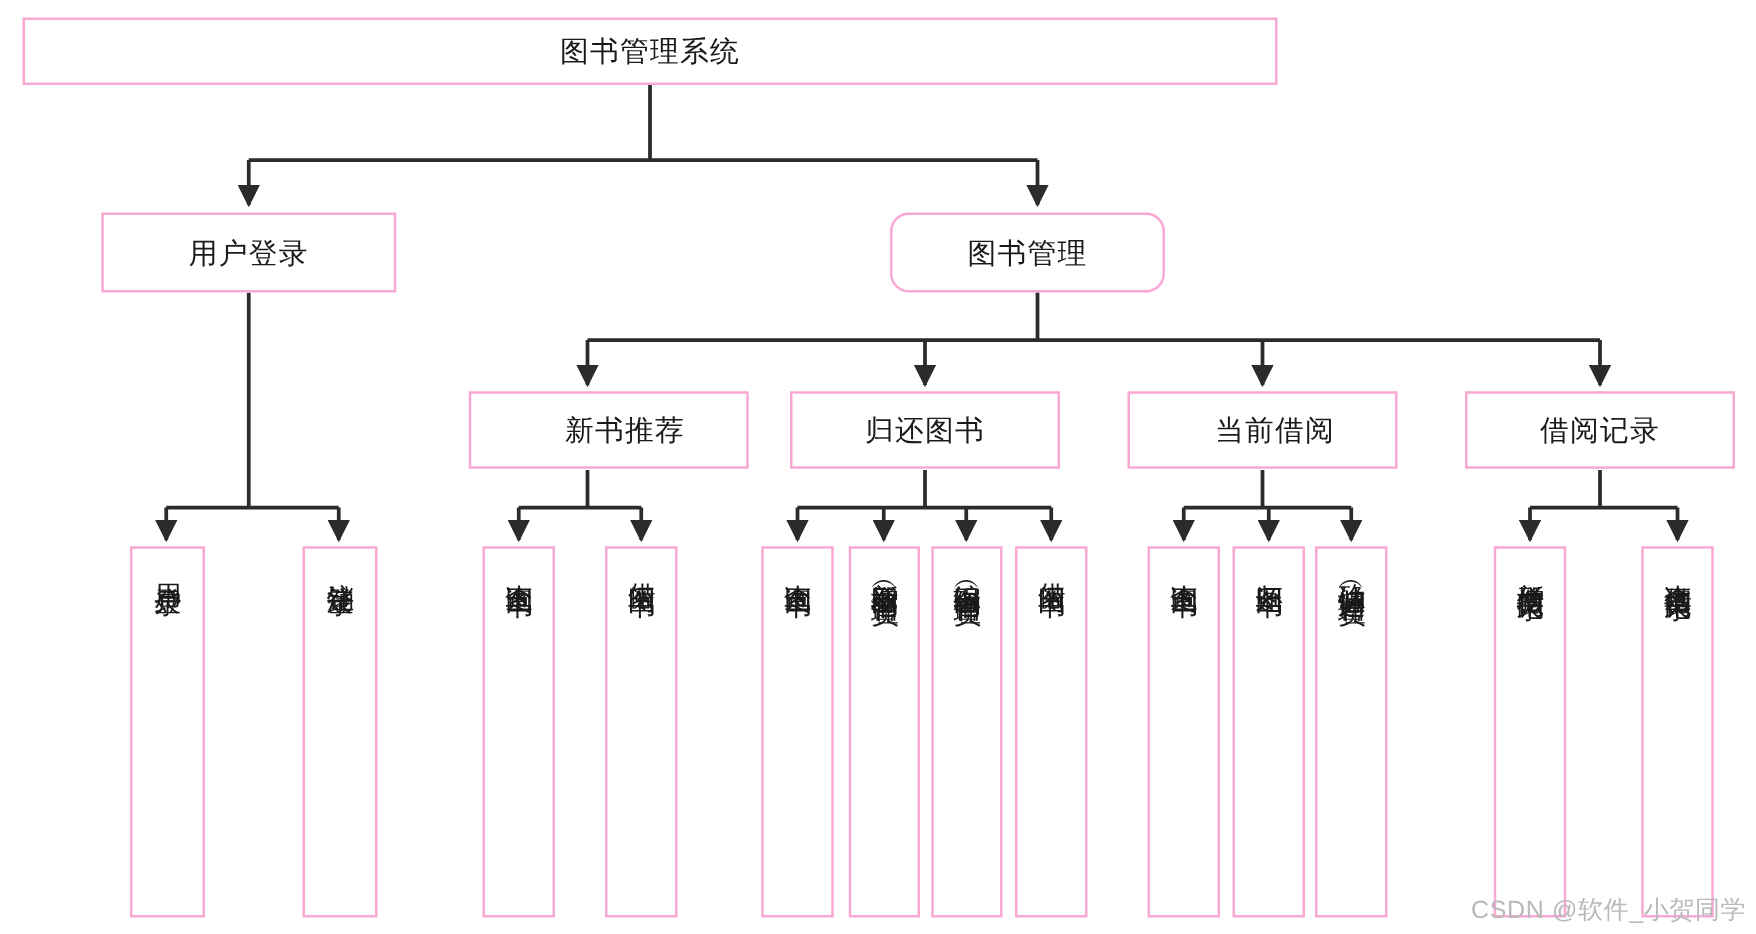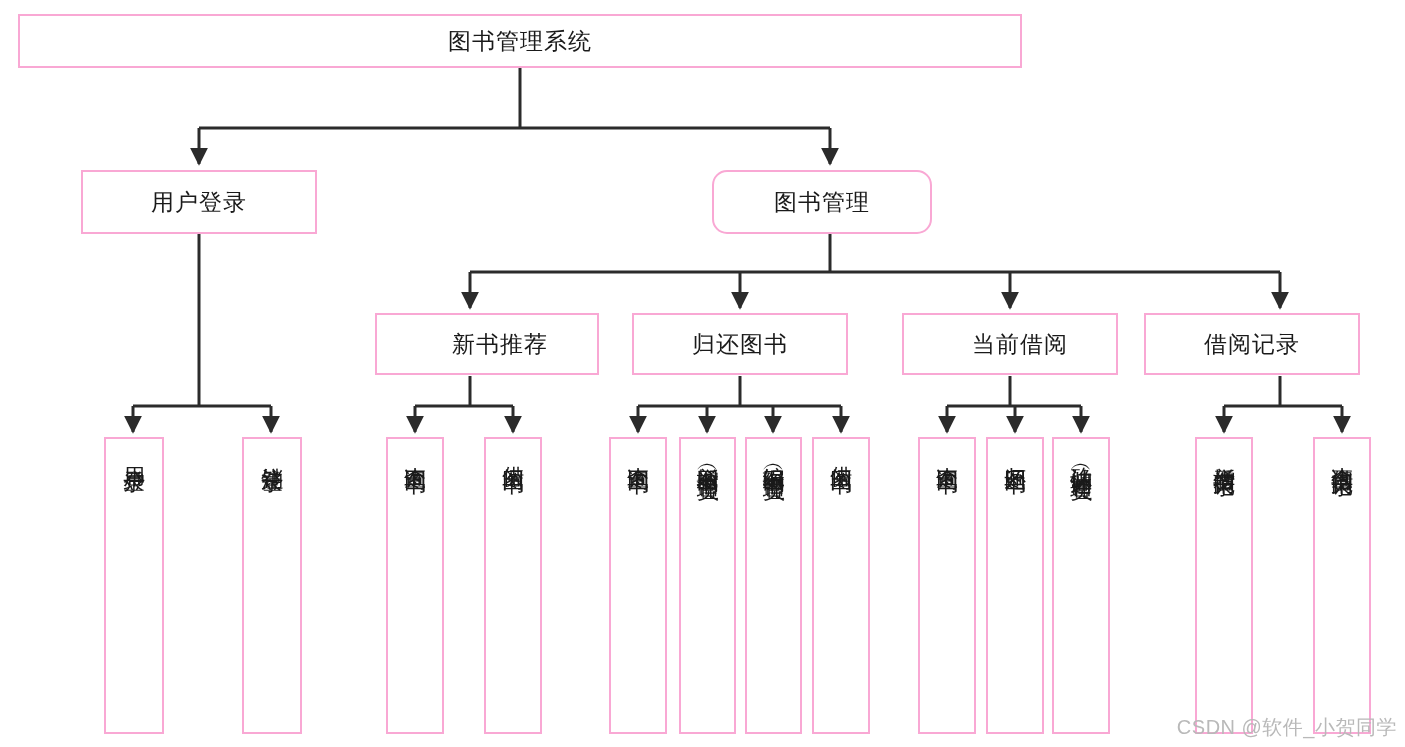--- a/index.html
+++ b/index.html
@@ -131,21 +131,21 @@
 
   <div class="node horizontal" style="left:375px; top:313px; width:224px; height:62px;padding-left:26px;">
     <span>新书推荐</span>
   </div>
   <div class="node horizontal" style="left:632px; top:313px; width:216px; height:62px;">
     <span>归还图书</span>
   </div>
   <div class="node horizontal" style="left:902px; top:313px; width:216px; height:62px;padding-left:20px;">
     <span>当前借阅</span>
   </div>
-  <div class="node horizontal" style="left:1144px; top:313px; width:216px; height:62px;">
+  <div class="node horizontal" style="left:1172px; top:313px; width:216px; height:62px;">
     <span>借阅记录</span>
   </div>
 
   <div class="node vertical" style="left:104px; top:437px; width:60px; height:297px;">
     <span class="vlabel">用户登录</span>
   </div>
   <div class="node vertical" style="left:242px; top:437px; width:60px; height:297px;">
     <span class="vlabel">注销登录</span>
   </div>
 

